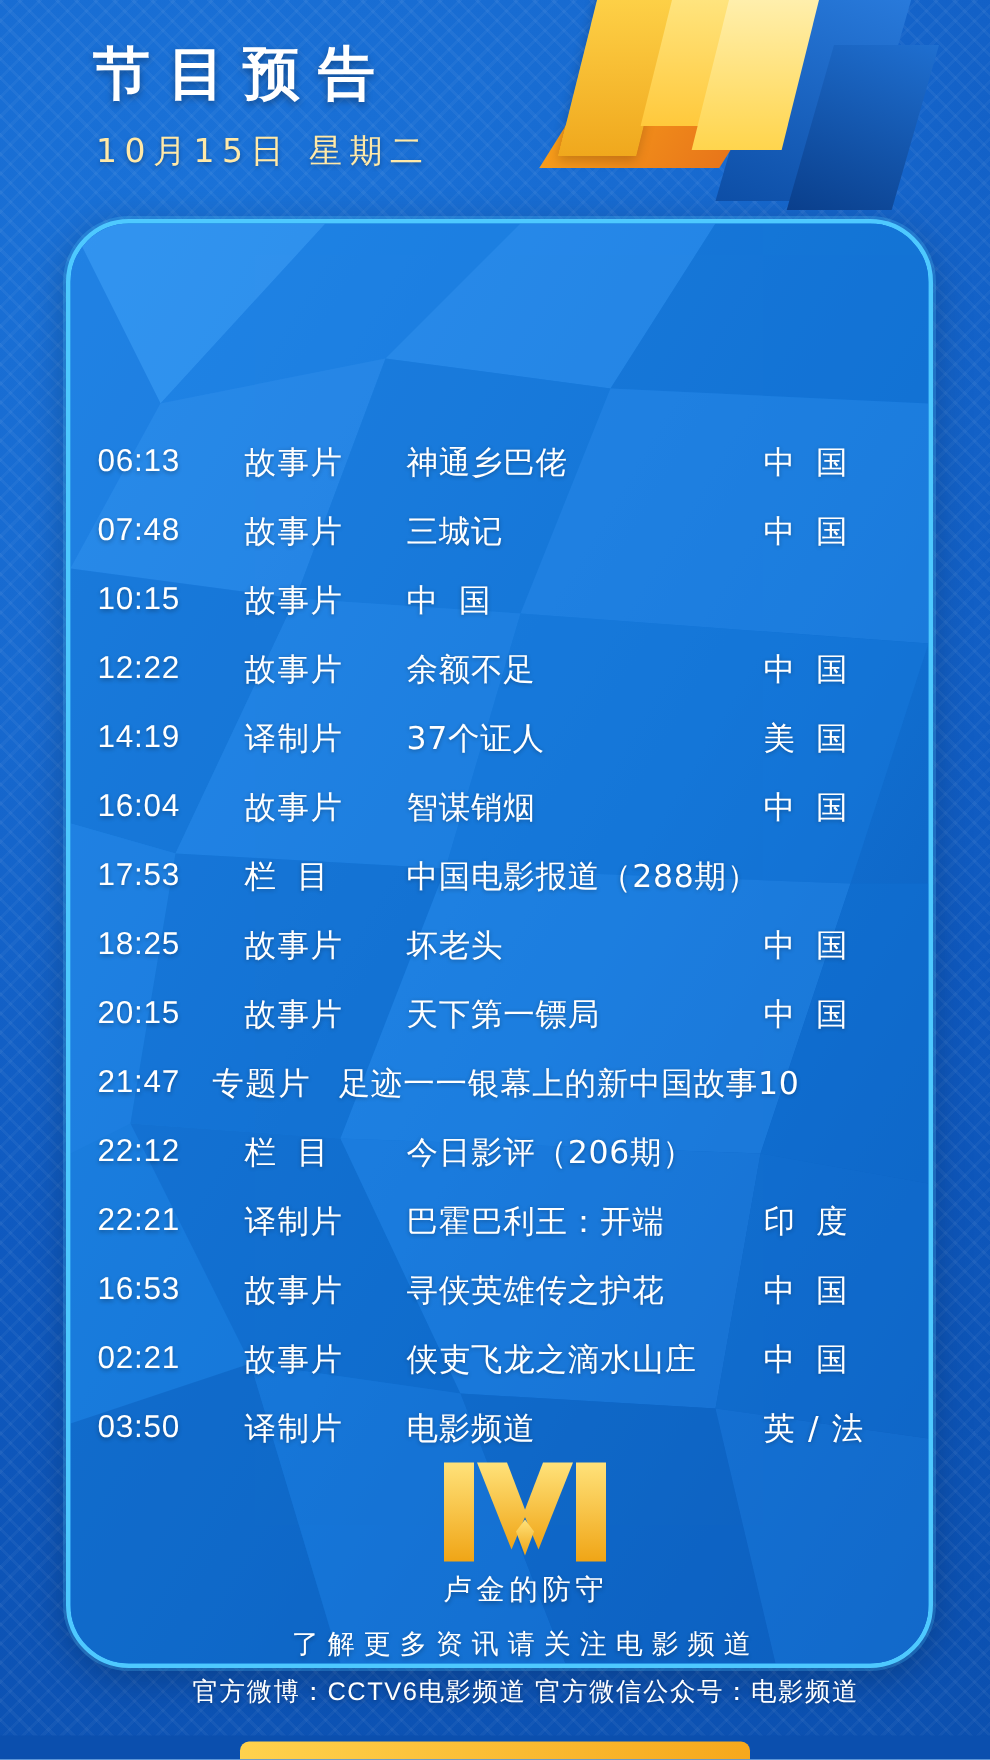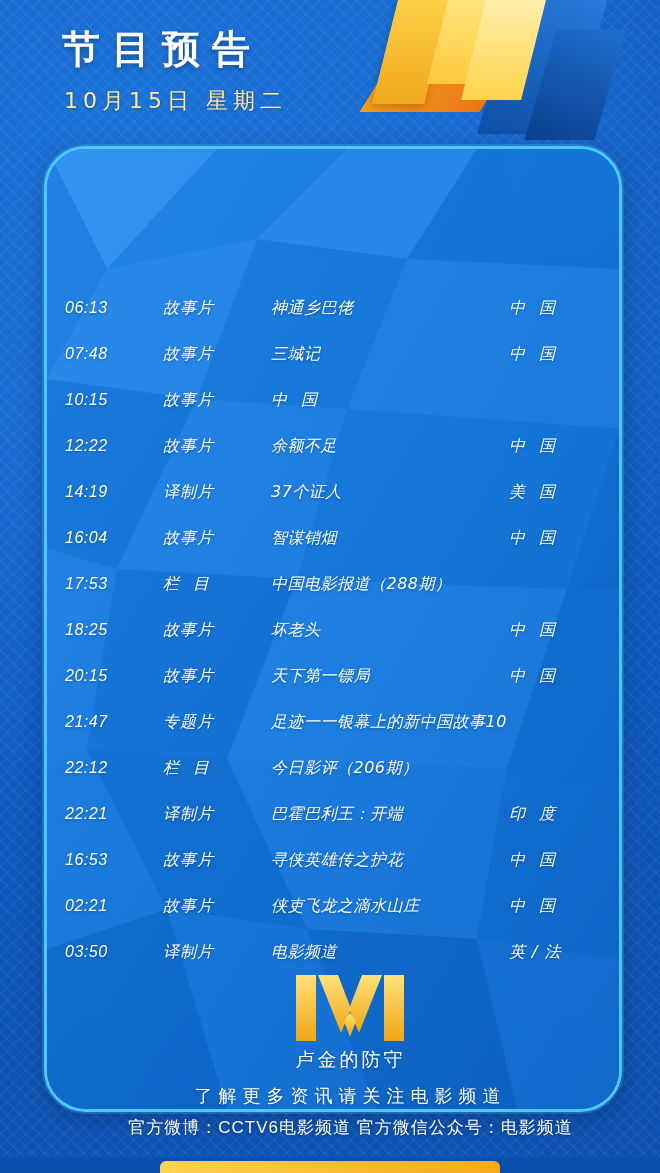--- a/index.html
+++ b/index.html
@@ -128,25 +128,24 @@
     position: absolute;
     left: 0; right: 0;
     top: 136px;
     z-index: 3;
   }
   .row {
     display: flex;
     align-items: center;
     height: 46px;
     color: #ffffff;
-    font-size: 16px;
+    font-size: 21px;
     font-family: "DejaVu Sans", sans-serif;
     text-shadow: 0 1px 3px rgba(0,0,0,0.30);
     white-space: nowrap;
-    font-style: italic;
   }
   .c-time {
     width: 116px;
     padding-left: 18px;
     box-sizing: border-box;
     letter-spacing: 0.5px;
     font-family: "Liberation Sans", sans-serif;
   }
   .c-type {
     width: 108px;

